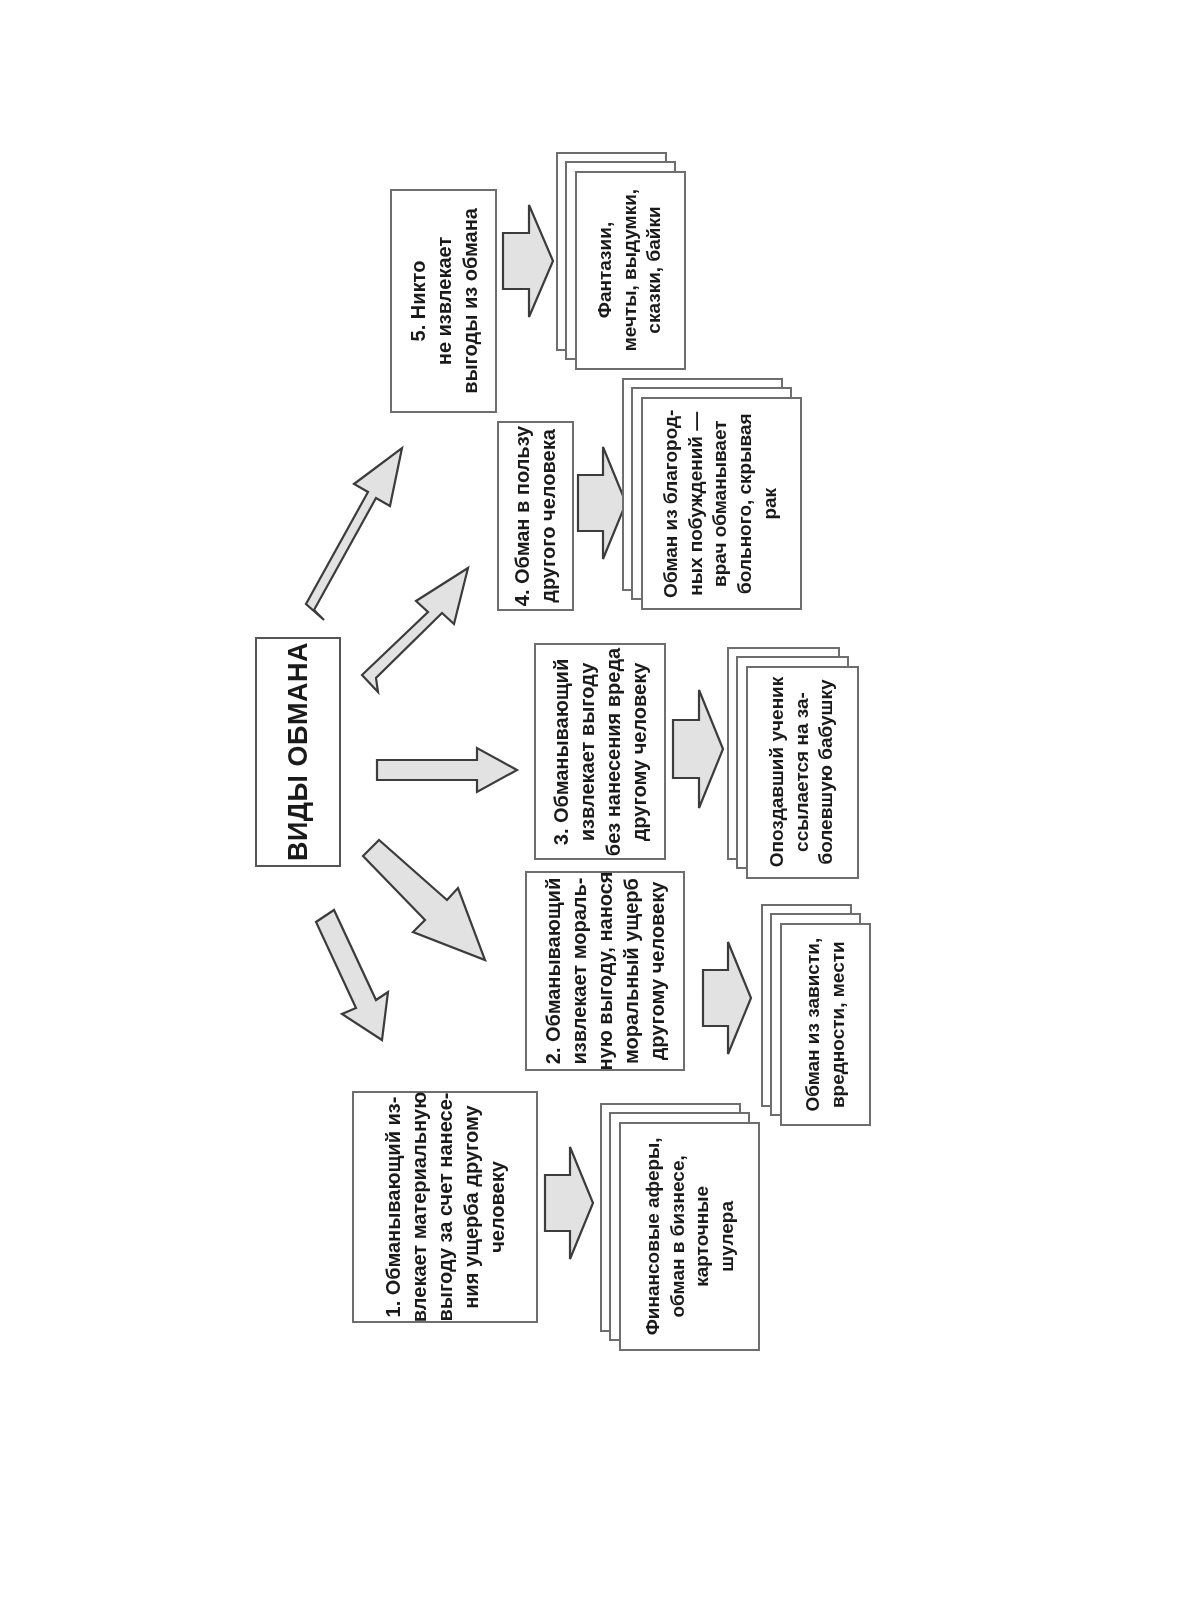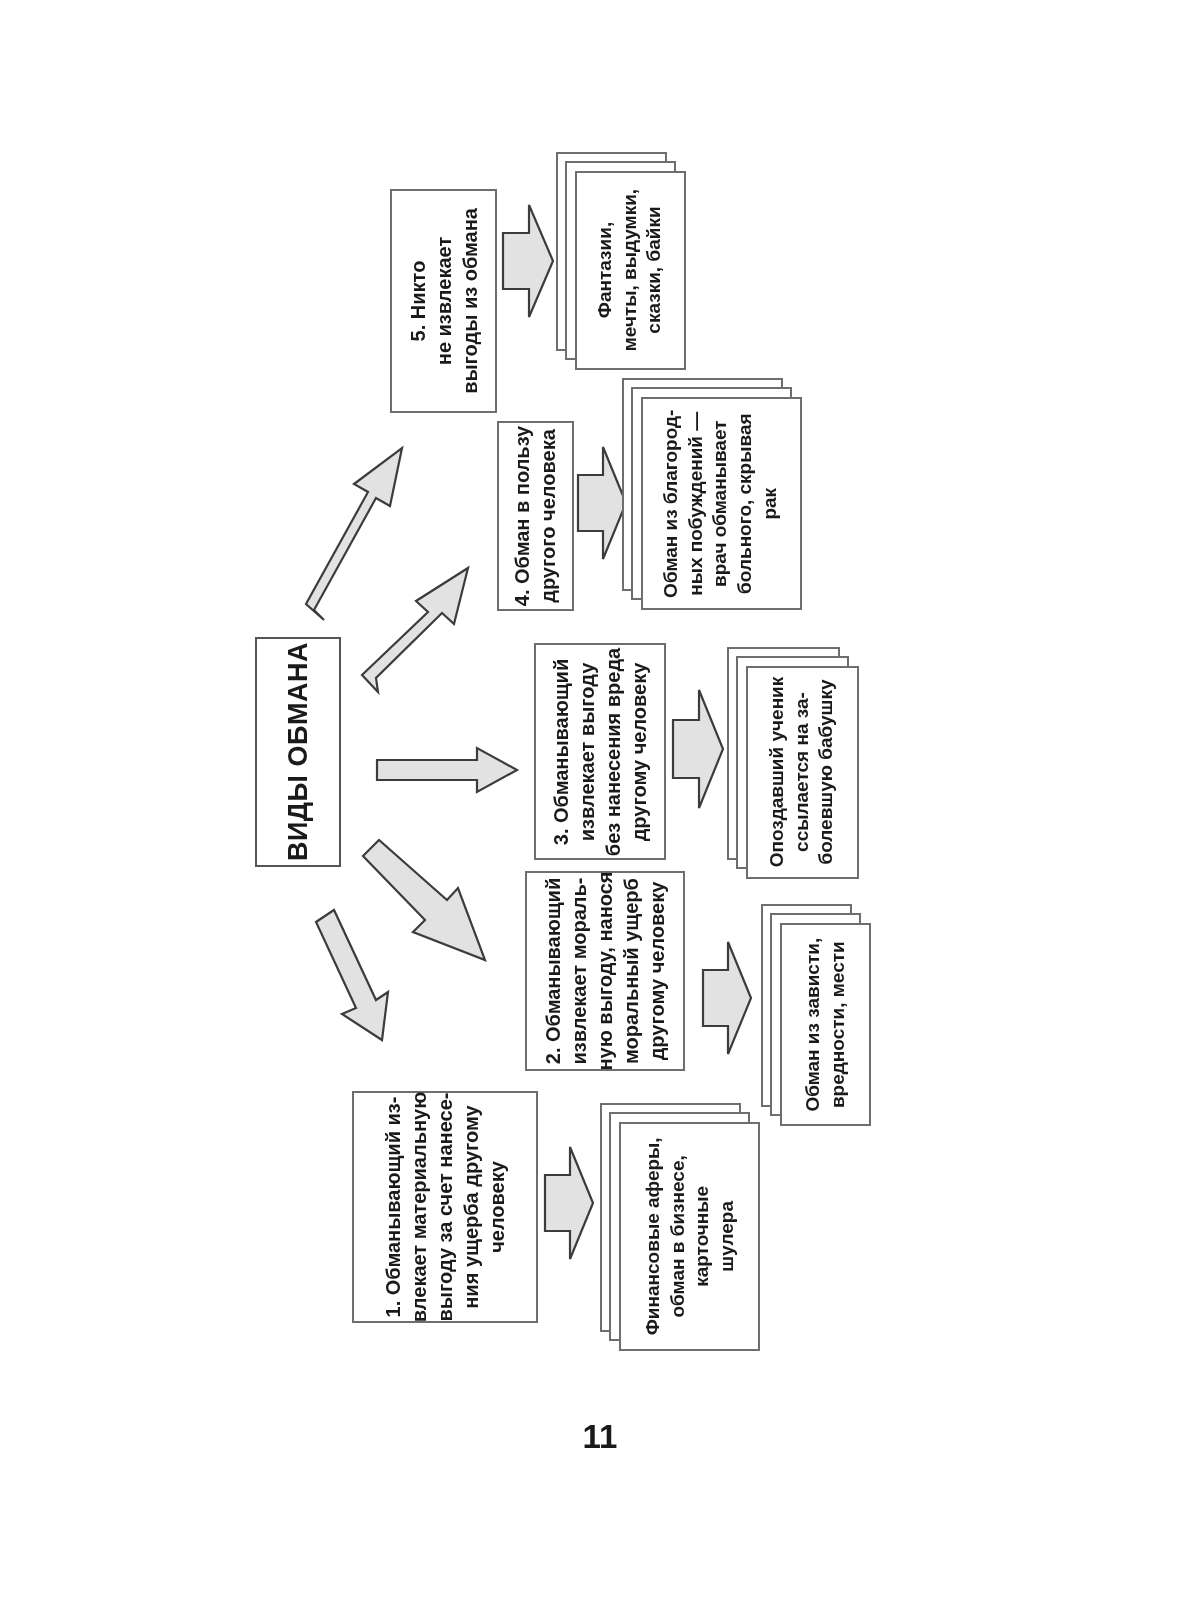--- a/index.html
+++ b/index.html
@@ -214,15 +214,14 @@
     <div class="sheet s1" style="width:141px;height:229px;"></div>
     <div class="sheet s2" style="width:141px;height:229px;"></div>
     <div class="sheet s3" style="width:141px;height:229px;">
       <span class="txt">Финансовые аферы,
 обман в бизнесе,
 карточные
 шулера</span>
     </div>
   </div>
 
-  <div class="pageno">11</div>
 
 </div>
 
 </body></html>

